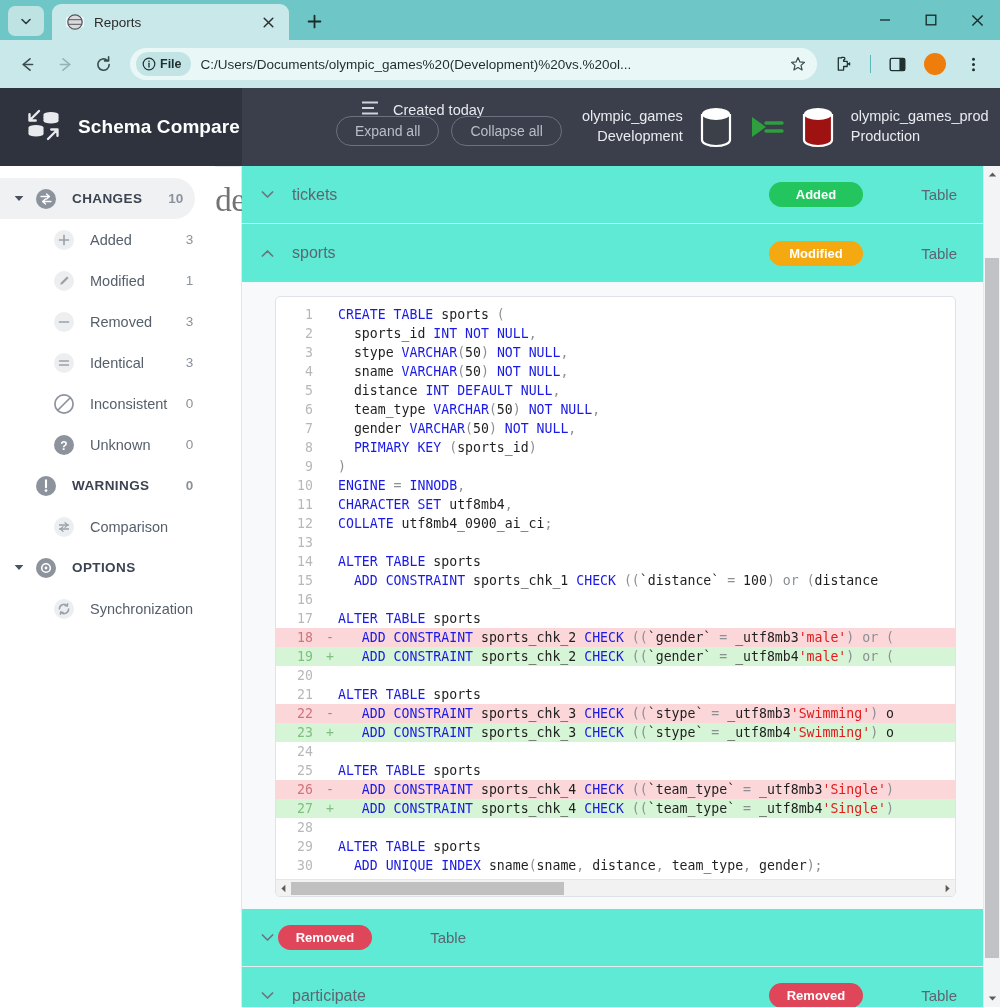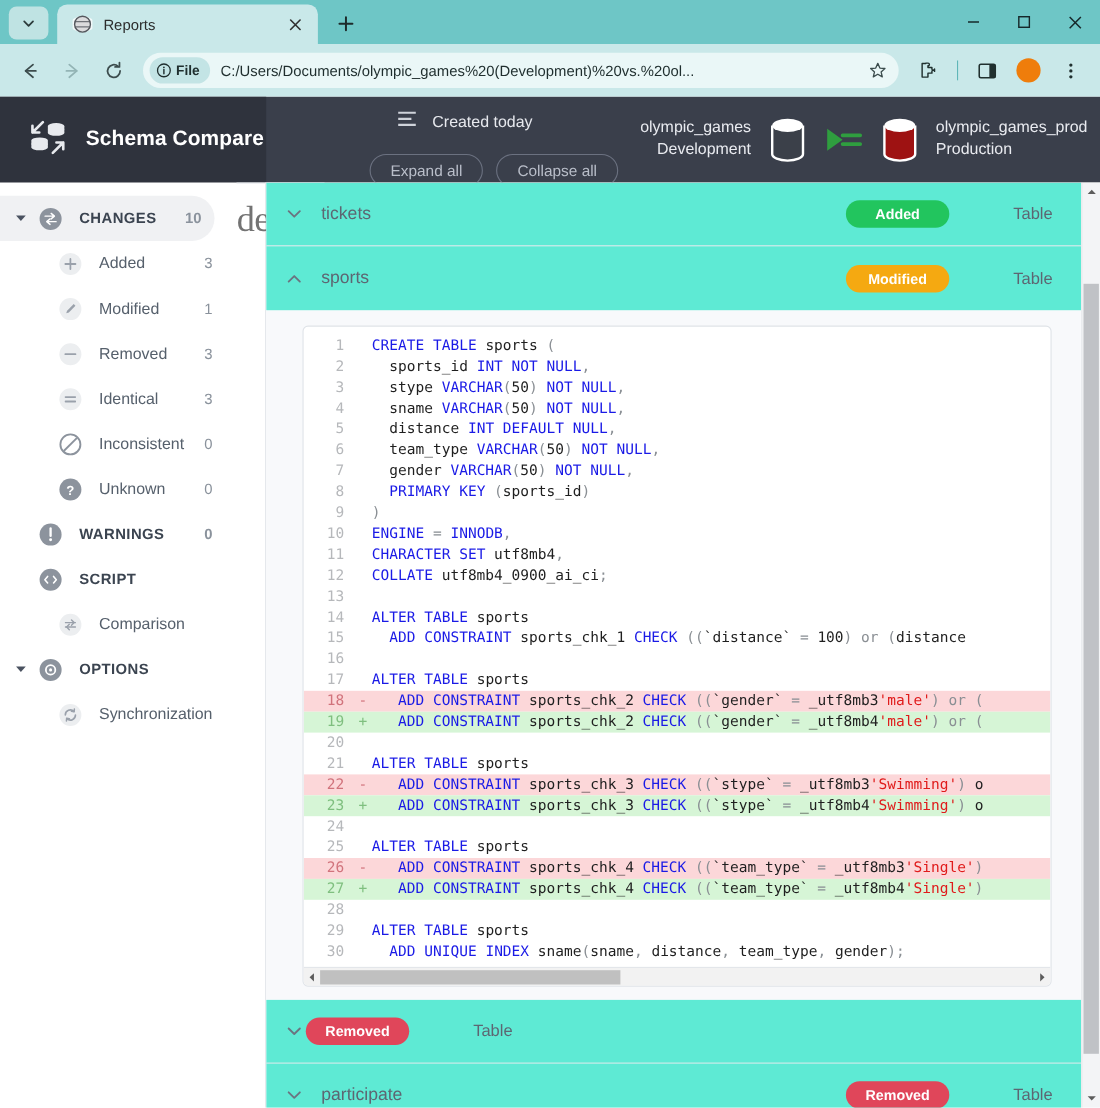--- a/index.html
+++ b/index.html
@@ -73,21 +73,21 @@
   .appheader { height: 78px; display: flex; background: #3a3f4b; }
   .brandpanel {
     width: 242px; background: #2f333d; display: flex; align-items: center; gap: 14px; padding-left: 24px;
     flex: 0 0 242px;
   }
   .brandtext { color: #fff; font-size: 19px; font-weight: 600; letter-spacing: .1px; }
   .headerright { flex:1; display:flex; align-items:center; position: relative; }
 
   .created-block { position:absolute; left: 119px; top: 12px; display:flex; align-items:center; gap: 12px; }
   .created-txt { color:#e7e9ee; font-size: 14.5px; }
-  .btnrow { position:absolute; left: 94px; top: 52px; display:flex; gap: 12px; }
+  .btnrow { position:absolute; left: 94px; top: 28px; display:flex; gap: 12px; }
   .ghostbtn {
     border: 1px solid #6b7180; border-radius: 16px; color: #b9bec9;
     font-size: 14px; padding: 6px 18px; background: transparent;
     font-family: "Liberation Sans", sans-serif;
   }
 
   .dbpair { position:absolute; left: 340px; top: 0; height:78px; display:flex; align-items:center; gap: 16px; }
   .dblabel { text-align: right; line-height: 1.35; }
   .dblabel.right { text-align: left; }
   .dbname { color:#e9ebf0; font-size: 14.5px; }
@@ -472,31 +472,20 @@
               <svg width="22" height="22" viewBox="0 0 22 22">
                   <circle cx="11" cy="11" r="10" fill="#8c939d"></circle>
                   <path d="M11 5.4 V12.2" stroke="#fff" stroke-width="2.1" stroke-linecap="round"></path>
                   <circle cx="11" cy="15.6" r="1.35" fill="#fff"></circle>
                 </svg>
             </span>
             <span class="slabel">WARNINGS</span>
             <span class="scount">0</span>
           </div>
 
-          <div class="srow group">
-            <span class="caret-sp"></span>
-            <span class="sicon">
-              <svg width="22" height="22" viewBox="0 0 22 22">
-                  <circle cx="11" cy="11" r="10" fill="#8c939d"></circle>
-                  <path d="M8.3 8 L5.8 11 L8.3 14 M13.7 8 L16.2 11 L13.7 14" stroke="#fff" stroke-width="1.45" fill="none" stroke-linecap="round" stroke-linejoin="round"></path>
-                </svg>
-            </span>
-            <span class="slabel">SCRIPT</span>
-            <span class="scount"></span>
-          </div>
 
           <div class="srow sub">
             <span class="caret-sp"></span>
             <span class="sicon">
               <svg width="22" height="22" viewBox="0 0 22 22">
                   <circle cx="11" cy="11" r="10" fill="#eceef0"></circle>
                   <path d="M6 9 H16 M6 13 H16" stroke="#9aa1ab" stroke-width="1.3"></path>
                   <path d="M12 6.6 L14.4 9 L12 11.4" stroke="#9aa1ab" stroke-width="1.3" fill="none" stroke-linecap="round" stroke-linejoin="round"></path>
                   <path d="M10 10.6 L7.6 13 L10 15.4" stroke="#9aa1ab" stroke-width="1.3" fill="none" stroke-linecap="round" stroke-linejoin="round"></path>
                 </svg>

